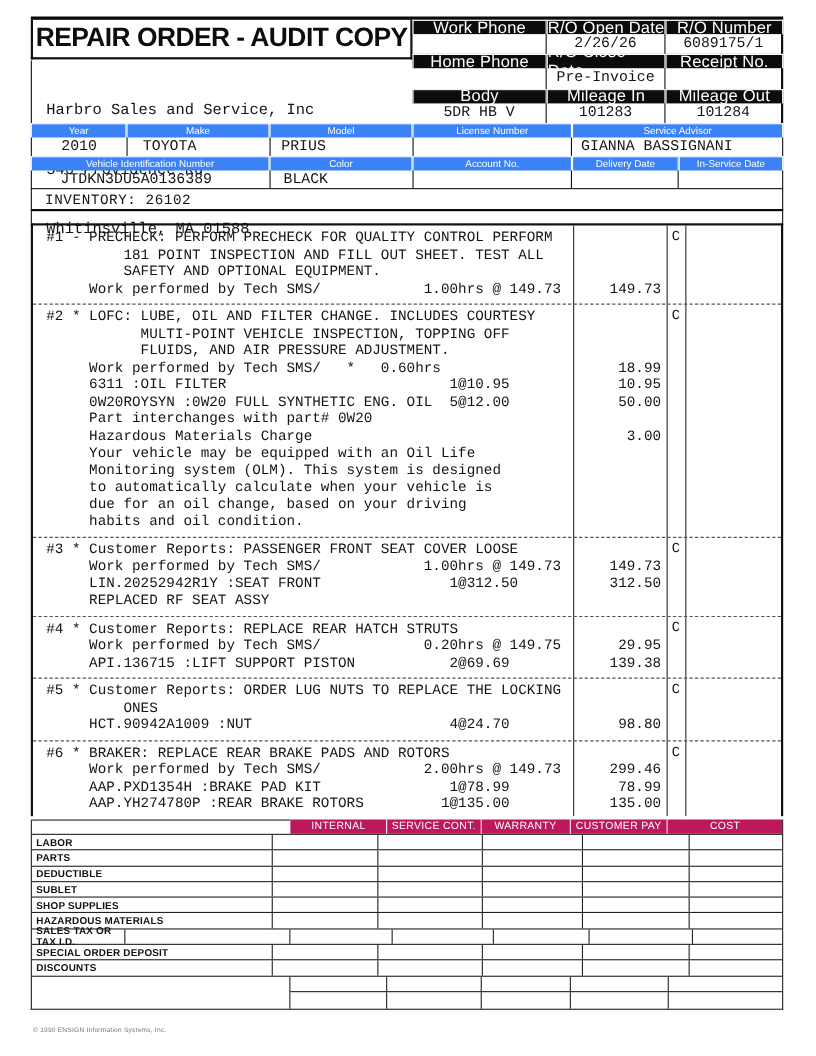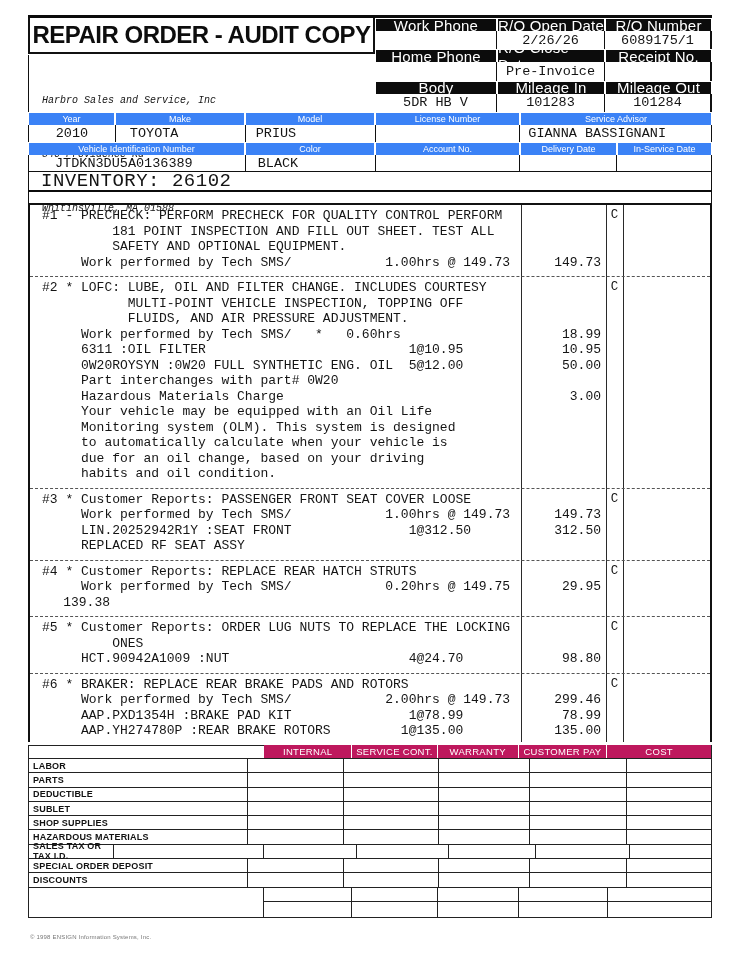--- a/index.html
+++ b/index.html
@@ -7,21 +7,21 @@
   .page { position:relative; width:742px; height:960px; background:#ffffff; color:#141414;
           font-family:"Liberation Mono", monospace; overflow:hidden; }
 
   
   .topbar { position:absolute; left:28px; top:15px; width:684px; height:3px; background:#0b0b0b; }
   .title-box { position:absolute; left:28px; top:18px; width:347px; height:36px;
                border:2px solid #111; border-top:none; display:flex; align-items:center; justify-content:center; }
   .title-box span { font-family:"Liberation Sans", sans-serif; font-weight:700; font-size:24px; letter-spacing:-0.5px; color:#0d0d0d; }
   .company { position:absolute; left:28px; top:55px; width:347px; height:57px;
              border-left:1px solid #111; padding-left:13px; padding-top:1px;
-             font-size:10px; line-height:18px; white-space:pre;font-style:italic; }
+             font-size:14px; line-height:18px; white-space:pre; }
   .hgrid { position:absolute; left:375px; top:18px; width:337px; height:94px; display:flex; }
   .hcol { display:flex; flex-direction:column; }
   .hcol.a { width:122px; } .hcol.b { width:108px; } .hcol.c { width:107px; }
   .hlabel { height:13px; background:#0c0c0c; color:#fff; font-family:"Liberation Sans", sans-serif;
             font-size:15px; display:flex; align-items:center; justify-content:center;
             border:1px solid #fff; border-bottom:none; letter-spacing:0.2px; }
   .hvalue { height:18.3px; font-size:13.5px; display:flex; align-items:center; justify-content:center;
             border-right:1px solid #111; }
   .hcol.c .hvalue { border-right:2px solid #111; }
 
@@ -29,21 +29,21 @@
   .vrow { position:absolute; left:28px; width:684px; display:flex; }
   .vlabels { height:13px; }
   .vlabels .cell { background:#3b82f6; color:#fff; font-family:"Liberation Sans", sans-serif; font-size:9px;
                    display:flex; align-items:center; justify-content:center; border:1px solid #fff; border-bottom:none; }
   .vvalues { height:17px; border-left:1px solid #111; }
   .vvalues .cell { font-size:13.5px; display:flex; align-items:center; border-right:1px solid #111; white-space:pre; }
   .w87{width:87px;} .w130{width:130px;} .w145{width:145px;} .w192{width:192px;}
   .w217{width:217px;} .w97{width:97px;} .w95{width:95px;}
   .cen { justify-content:center !important; }
   .inventory { position:absolute; left:28px; top:171px; width:684px; height:21px;
-               border:1px solid #111; border-bottom:2px solid #0b0b0b; font-size:19px;
+               border:1px solid #111; border-bottom:2px solid #0b0b0b; font-size:13px;
                display:flex; align-items:center; padding-left:12px; letter-spacing:0.5px; }
   .spacergap { position:absolute; left:28px; top:192px; width:684px; height:11px;
                border-left:1px solid #111; border-right:1px solid #111; }
 
   
   .items { position:absolute; left:28px; top:203px; width:684px; height:539px;
            border:2px solid #111; border-bottom:none; overflow:hidden; }
   .vline { position:absolute; top:0; bottom:0; width:1px; background:#2a2a2a; }
   .vl1 { left:491px; } .vl2 { left:576px; } .vl3 { left:593px; }
   .section { position:relative; padding:3px 0 6px 0; border-bottom:1px dashed #555; }
@@ -254,20 +254,21 @@
         <span class="cflag">C</span>
         <div class="line">
           <span class="t">#4 * Customer Reports: REPLACE REAR HATCH STRUTS</span>
           <span class="a"></span>
         </div>
         <div class="line">
           <span class="t">     Work performed by Tech SMS/            0.20hrs @ 149.75</span>
           <span class="a">29.95</span>
         </div>
         <div class="line">
+          <span class="t">     API.136715 :LIFT SUPPORT PISTON           2@69.69</span>
           <span class="a">139.38</span>
         </div>
       </div>
       <div class="section">
         <span class="cflag">C</span>
         <div class="line">
           <span class="t">#5 * Customer Reports: ORDER LUG NUTS TO REPLACE THE LOCKING</span>
           <span class="a"></span>
         </div>
         <div class="line">

